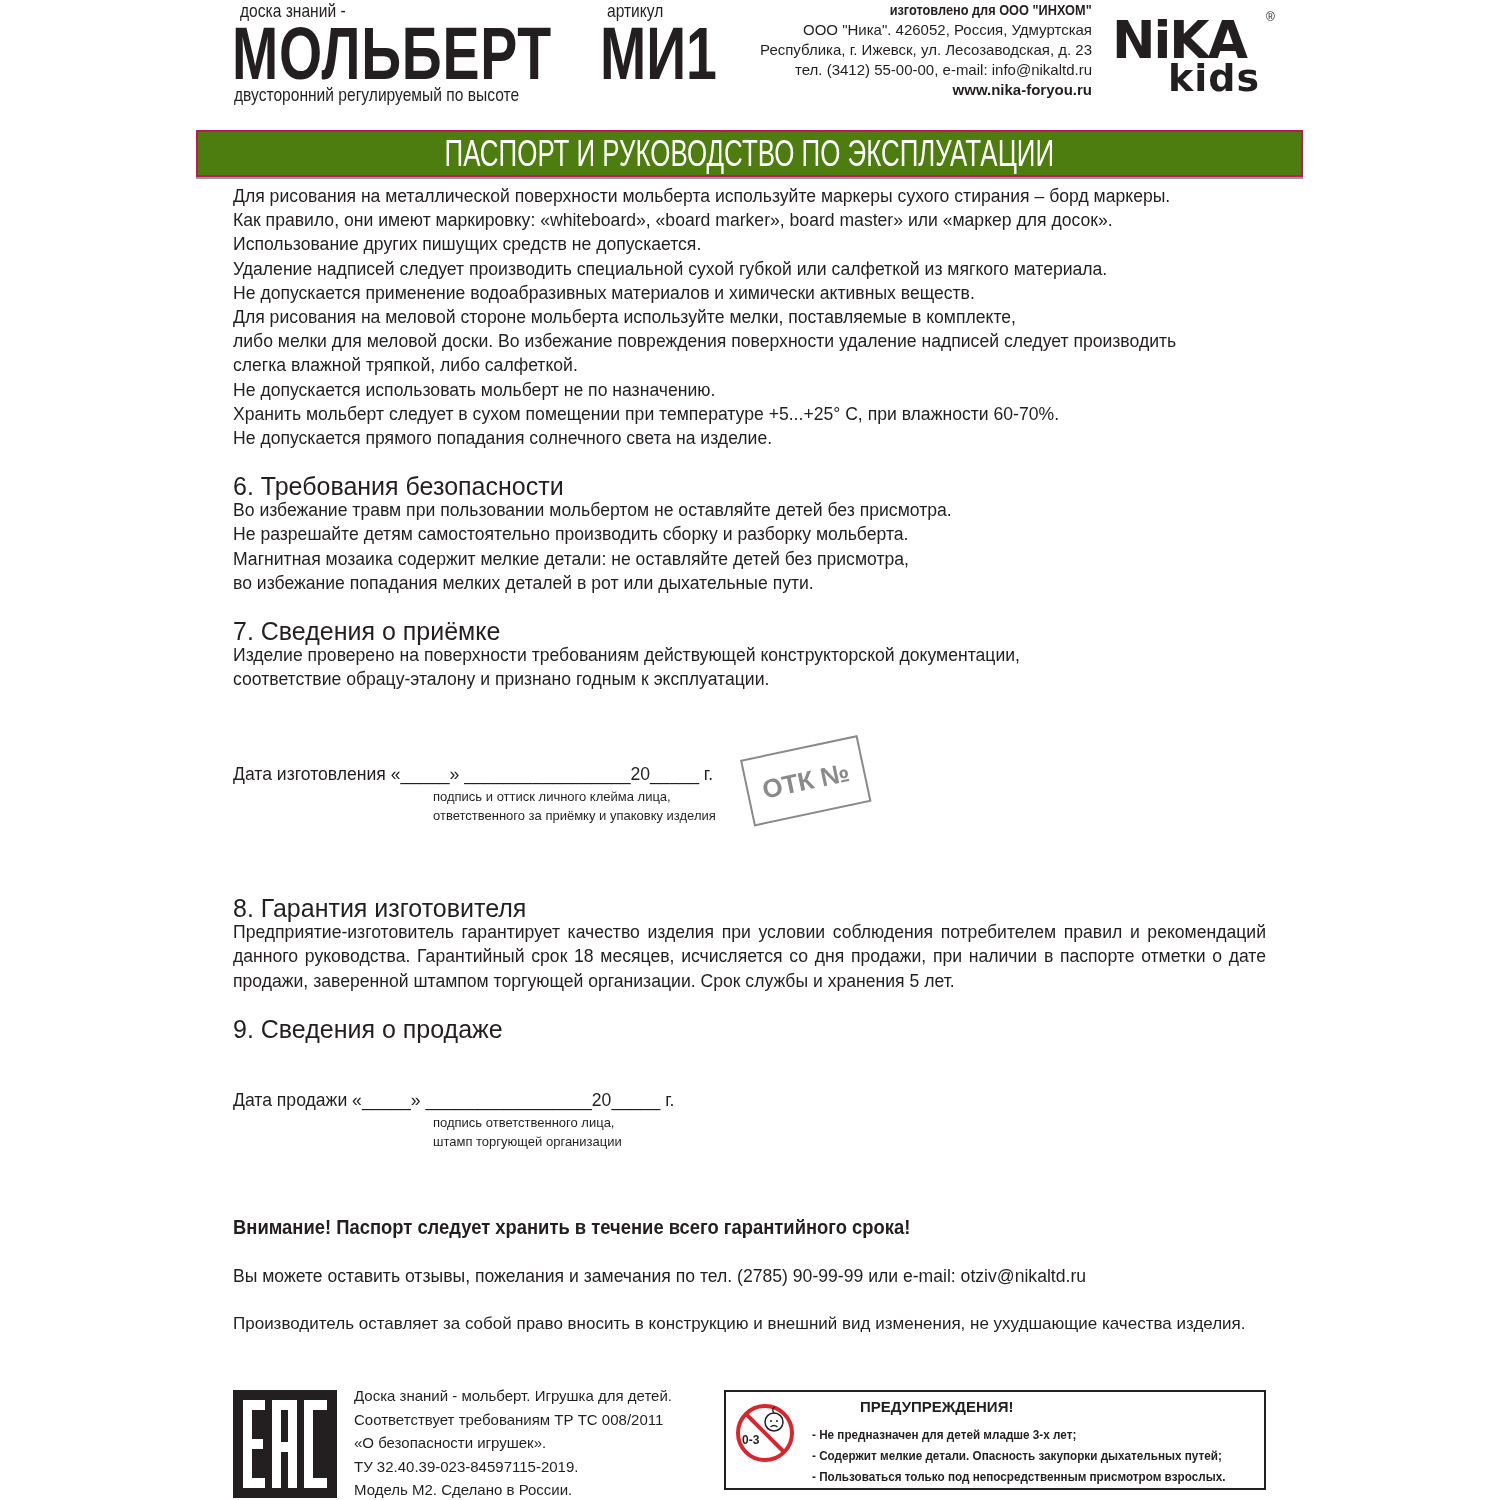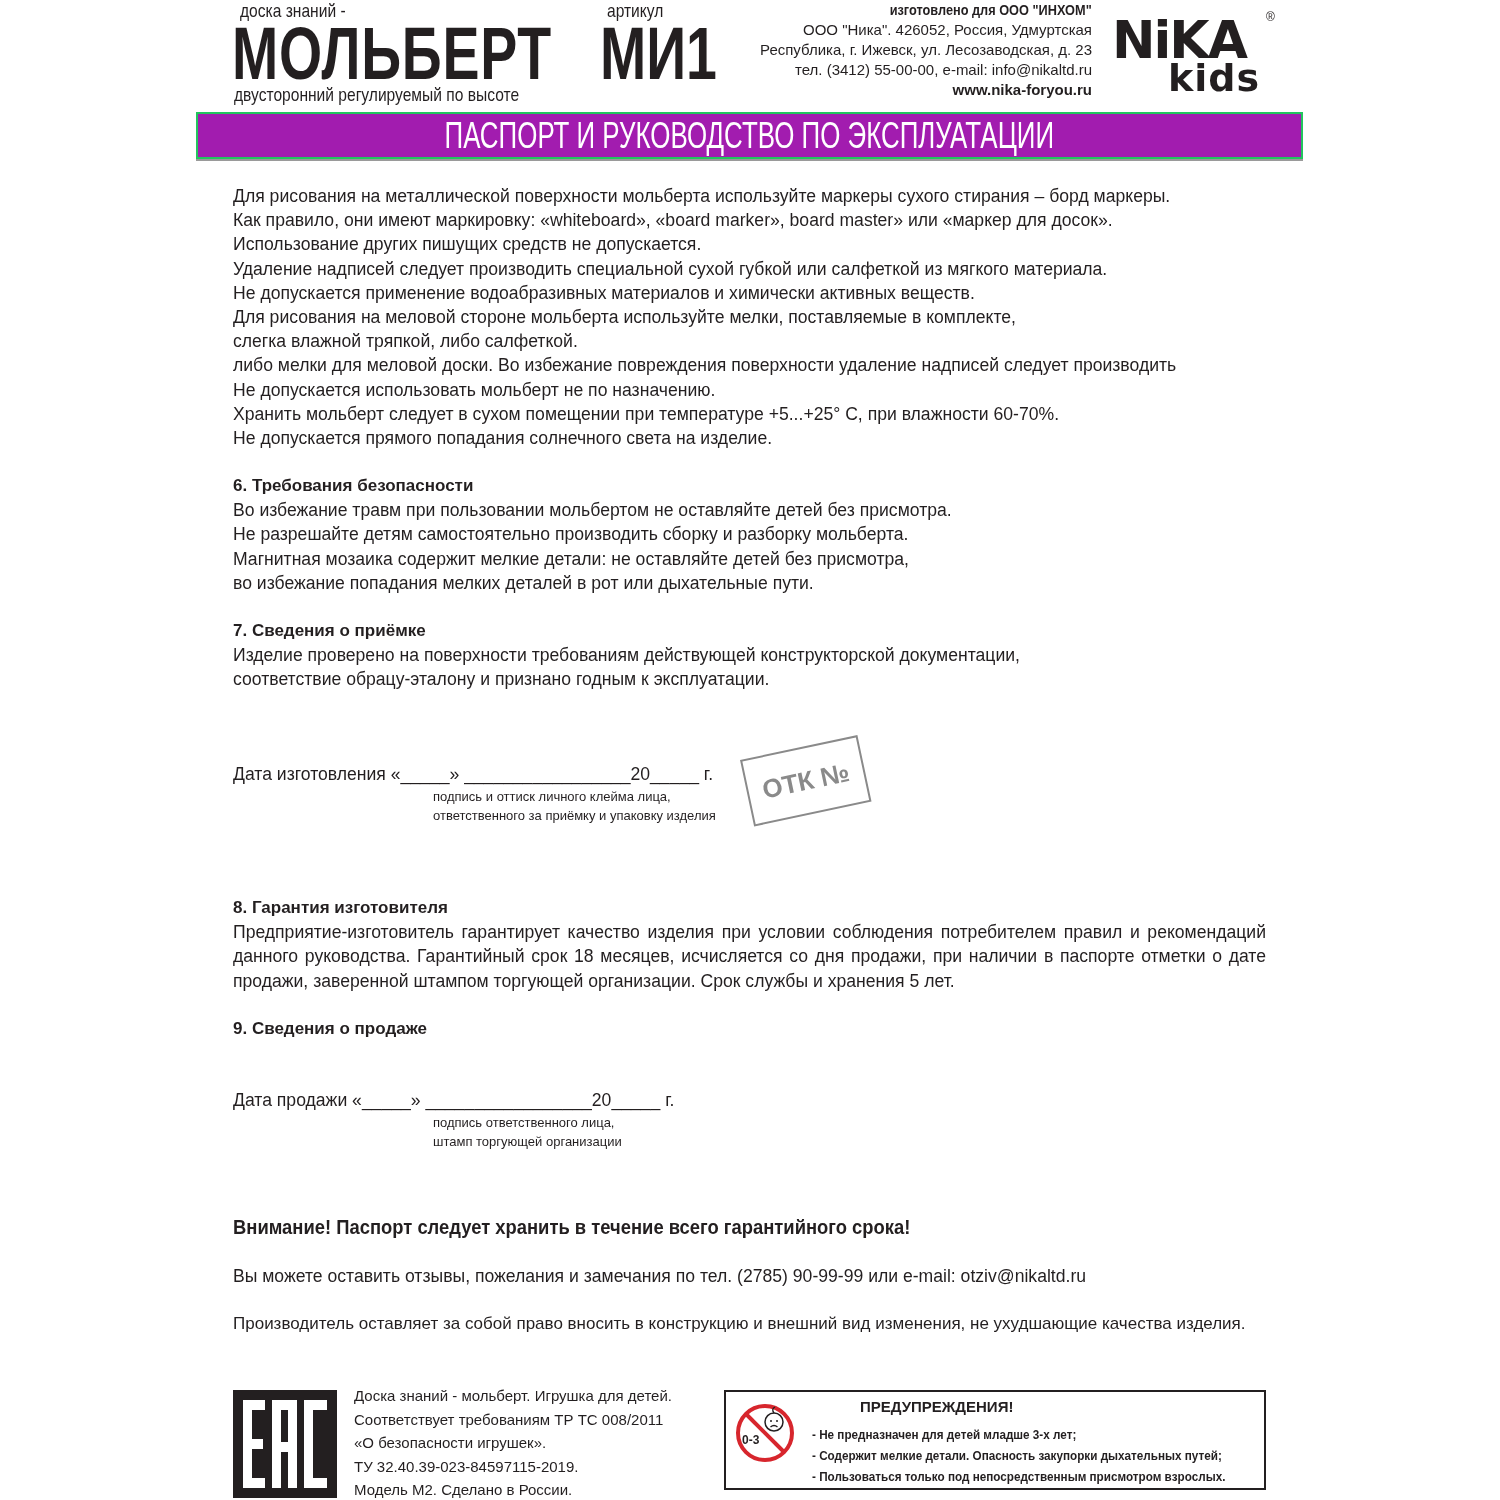--- a/index.html
+++ b/index.html
@@ -20,27 +20,27 @@
   .maker .line { white-space: nowrap; }
   .maker .bold { font-weight: bold; }
   .maker .made-for { font-weight: bold; transform: scaleX(0.85); transform-origin: right top; display: inline-block; }
 
   .logo { left: 1112px; top: 14px; width: 190px; height: 86px; }
   .logo .nika { position: absolute; left: 0; top: 0; font-size: 52px; font-weight: bold; line-height: 52px; letter-spacing: -2px; font-family: "DejaVu Sans", sans-serif; }
   .logo .kids { position: absolute; left: 56px; top: 44px; font-size: 38px; font-weight: bold; line-height: 40px; letter-spacing: 1px; font-family: "DejaVu Sans", sans-serif; }
   .logo .reg { position: absolute; left: 154px; top: -4px; font-size: 12px; }
 
   
-  .banner { left: 196px; top: 112px; width: 1107px; height: 47px; background: #a21caf; border: 2px solid #22c55e; box-sizing: border-box; box-shadow: 0 2px 0 #9a9a9a; display: flex; align-items: center; justify-content: center; }
+  .banner { left: 196px; top: 130px; width: 1107px; height: 47px; background: #4d7c0f; border: 2px solid #be185d; box-sizing: border-box; box-shadow: 0 2px 0 #9a9a9a; display: flex; align-items: center; justify-content: center; }
   .banner span { color: #ffffff; font-size: 36px; transform: scaleX(0.72); display: inline-block; white-space: nowrap; letter-spacing: 0px; }
 
   
   .body { left: 233px; width: 1040px; font-size: 17.6px; line-height: 24.2px; }
   .body p { margin: 0; white-space: nowrap; }
-  .h { font-weight: bold; font-size: 17px; }
+  .h { font-weight: normal; font-size: 25px; }
   .justify p { white-space: normal; text-align: justify; text-align-last: left; }
 
   .sig-main { font-size: 17.6px; white-space: nowrap; }
   .sig-note { font-size: 13px; line-height: 19px; white-space: nowrap; }
 
   .stamp { left: 740px; top: 760px; width: 116px; height: 64px; border: 2px solid #8a8a8a; transform: rotate(-12deg); transform-origin: left top; display: flex; align-items: center; justify-content: center; color: #8a8a8a; font-weight: bold; font-size: 26px; background: rgba(255,255,255,0.6); }
 
   .attention { left: 233px; top: 1216px; font-size: 20px; font-weight: bold; white-space: nowrap; transform: scaleX(0.92); transform-origin: left top; }
   .feedback { left: 233px; top: 1266px; font-size: 17.6px; white-space: nowrap; }
   .disclaimer { left: 233px; top: 1314px; font-size: 17px; white-space: nowrap; }
@@ -80,22 +80,22 @@
   <span>ПАСПОРТ И РУКОВОДСТВО ПО ЭКСПЛУАТАЦИИ</span>
 </div>
 
 <div class="abs body" style="top:184px;">
   <p>Для рисования на металлической поверхности мольберта используйте маркеры сухого стирания – борд маркеры.</p>
   <p>Как правило, они имеют маркировку: «whiteboard», «board marker», board master» или «маркер для досок».</p>
   <p>Использование других пишущих средств не допускается.</p>
   <p>Удаление надписей следует производить специальной сухой губкой или салфеткой из мягкого материала.</p>
   <p>Не допускается применение водоабразивных материалов и химически активных веществ.</p>
   <p>Для рисования на меловой стороне мольберта используйте мелки, поставляемые в комплекте,</p>
+  <p>либо мелки для меловой доски. Во избежание повреждения поверхности удаление надписей следует производить</p>
   <p>слегка влажной тряпкой,  либо салфеткой.</p>
-  <p>либо мелки для меловой доски. Во избежание повреждения поверхности удаление надписей следует производить</p>
   <p>Не допускается использовать мольберт не по назначению.</p>
   <p>Хранить мольберт следует в сухом помещении при температуре +5...+25° С, при влажности 60-70%.</p>
   <p>Не допускается прямого попадания солнечного света на изделие.</p>
 </div>
 
 <div class="abs body" style="top:474px;">
   <p class="h">6. Требования безопасности</p>
   <p>Во избежание травм при пользовании мольбертом не оставляйте детей без присмотра.</p>
   <p>Не разрешайте детям самостоятельно производить сборку и разборку мольберта.</p>
   <p>Магнитная мозаика содержит мелкие детали: не оставляйте детей без присмотра,</p>

